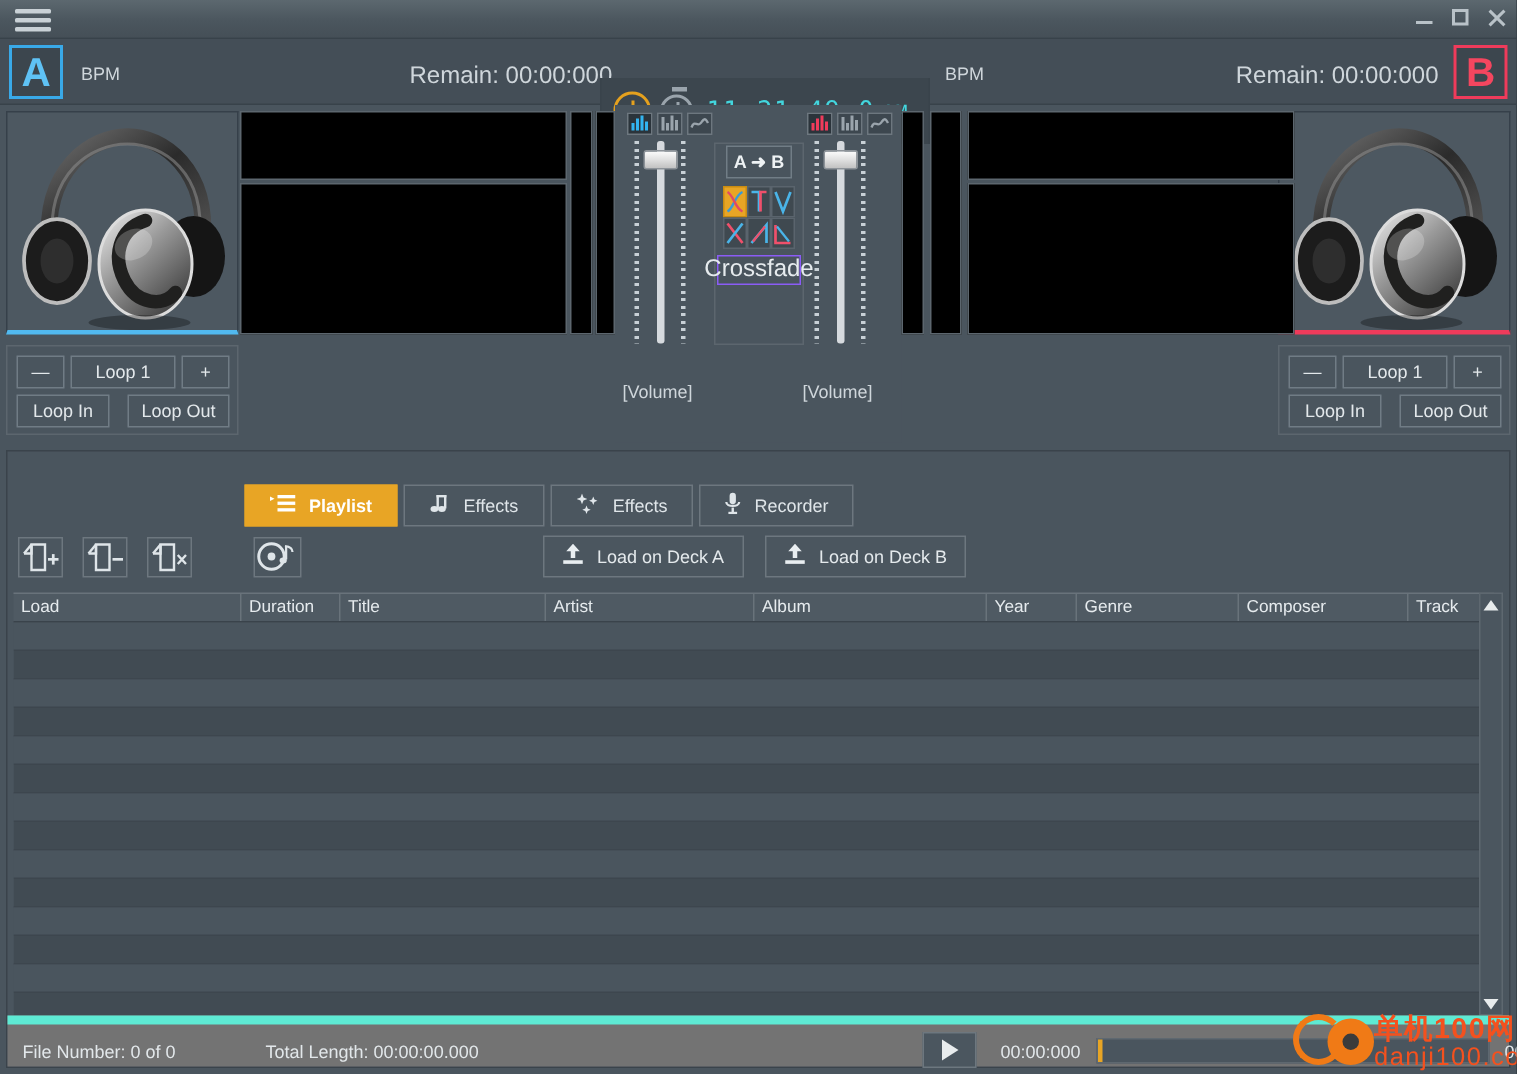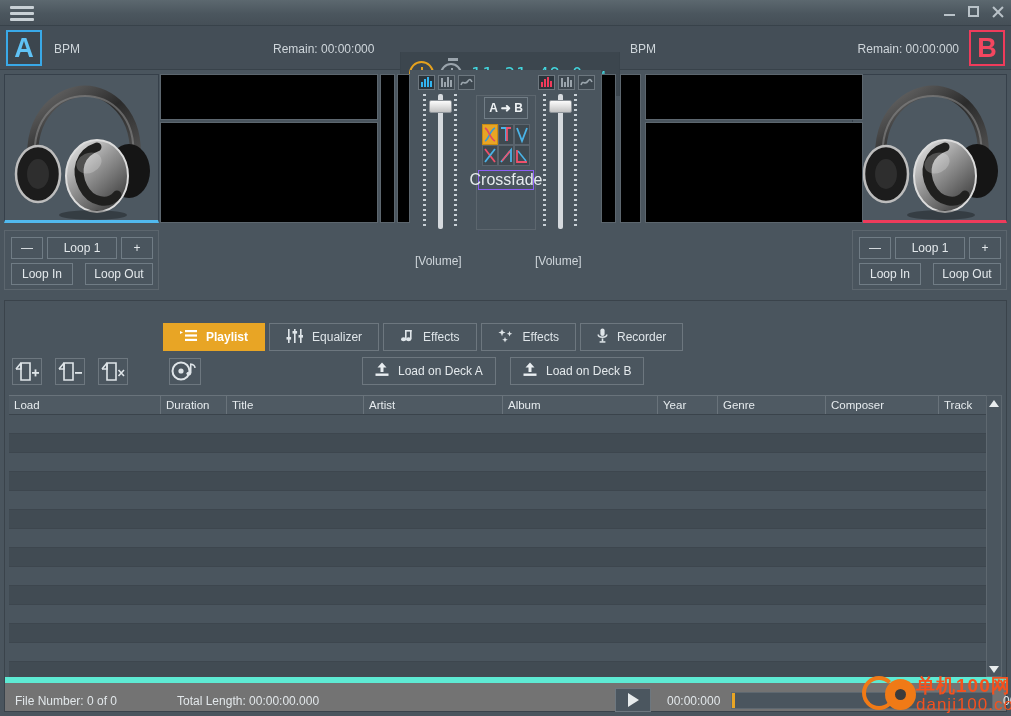--- a/index.html
+++ b/index.html
@@ -27,21 +27,21 @@
 
   
   .hdrstrip{position:absolute;left:0;top:26px;width:1011px;height:44px;background:#444e57;
     border-bottom:1px solid #38424a;box-sizing:border-box;}
   .deckbadge{position:absolute;top:4px;width:36px;height:36px;box-sizing:border-box;
     display:flex;align-items:center;justify-content:center;font-size:27px;font-weight:bold;line-height:1;}
   .deckbadge.a{left:6px;border:2px solid #39a9e8;color:#5fc2f5;background:#3c464e;}
   .deckbadge.b{right:6px;border:2px solid #ef3b5b;color:#f4days;color:#f4465f;background:#3c464e;}
   .bpm{position:absolute;top:16px;font-size:12px;color:#cfd6db;}
   .bpm.a{left:54px;} .bpm.b{left:630px;}
-  .remain{position:absolute;top:16px;font-size:12px;color:#cfd6db;white-space:nowrap;}
+  .remain{position:absolute;top:16px;font-size:16px;color:#cfd6db;white-space:nowrap;}
   .remain.a{left:273px;} .remain.b{right:52px;}
 
   
   .clockwrap{position:absolute;left:400px;top:26px;width:220px;height:44px;
     background:#3c464e;border-left:1px solid #39434b;border-right:1px solid #39434b;box-sizing:border-box;}
   .ic-clock{position:absolute;left:8px;top:9px;width:25px;height:25px;border:2px solid #e5a11e;border-radius:50%;box-sizing:border-box;}
   .ic-clock:before{content:"";position:absolute;left:10px;top:4px;width:2px;height:9px;background:#e5a11e;}
   .ic-clock:after{content:"";position:absolute;left:11px;top:11px;width:7px;height:2px;background:#e5a11e;}
   .ic-timer{position:absolute;left:39px;top:11px;width:22px;height:22px;border:2px solid #9aa4ac;border-radius:50%;box-sizing:border-box;}
   .ic-timer:before{content:"";position:absolute;left:6px;top:-7px;width:10px;height:3px;background:#9aa4ac;}
@@ -436,33 +436,20 @@
               <path d="M0 2 L3 3.5 L0 5 Z" fill="#ffffff"></path>
               <rect x="5" y="1" width="12" height="2.2" fill="#ffffff"></rect>
               <rect x="5" y="5.4" width="12" height="2.2" fill="#ffffff"></rect>
               <rect x="5" y="9.8" width="12" height="2.2" fill="#ffffff"></rect>
             </svg>
         </span>
         <span>Playlist</span>
       </div>
       <div class="tab">
         <span>
-          <svg width="17" height="14" viewBox="0 0 17 14">
-              <rect x="2" y="0" width="1.6" height="14" fill="#dfe5e9"></rect>
-              <rect x="8" y="0" width="1.6" height="14" fill="#dfe5e9"></rect>
-              <rect x="14" y="0" width="1.6" height="14" fill="#dfe5e9"></rect>
-              <rect x="0.5" y="8" width="4.6" height="2.6" fill="#dfe5e9"></rect>
-              <rect x="6.5" y="2" width="4.6" height="2.6" fill="#dfe5e9"></rect>
-              <rect x="12.5" y="6" width="4.6" height="2.6" fill="#dfe5e9"></rect>
-            </svg>
-        </span>
-        <span>Equalizer</span>
-      </div>
-      <div class="tab">
-        <span>
           <svg width="14" height="14" viewBox="0 0 14 14">
               <rect x="5" y="1" width="1.6" height="9" fill="#dfe5e9"></rect>
               <rect x="10" y="1" width="1.6" height="9" fill="#dfe5e9"></rect>
               <rect x="5" y="1" width="6.6" height="1.6" fill="#dfe5e9"></rect>
               <ellipse cx="3.6" cy="10.3" rx="2.6" ry="2" fill="#dfe5e9"></ellipse>
               <ellipse cx="8.6" cy="10.3" rx="2.6" ry="2" fill="#dfe5e9"></ellipse>
             </svg>
         </span>
         <span>Effects</span>
       </div>

